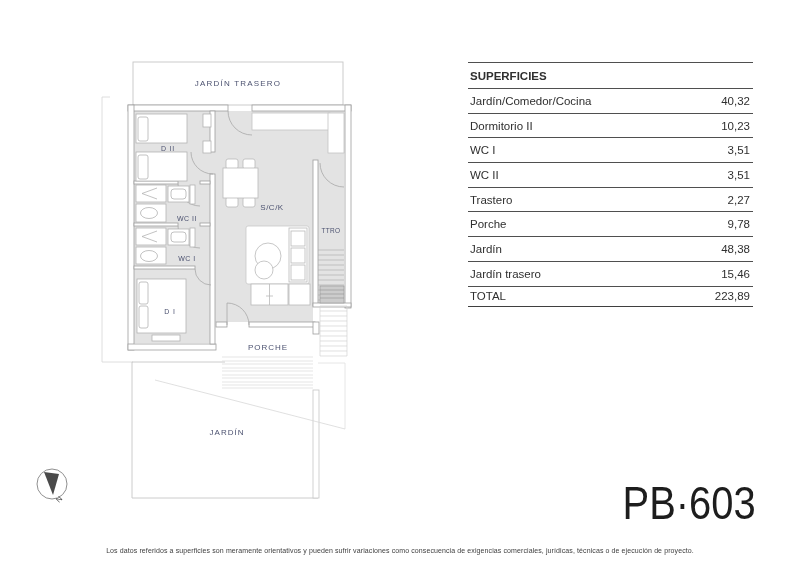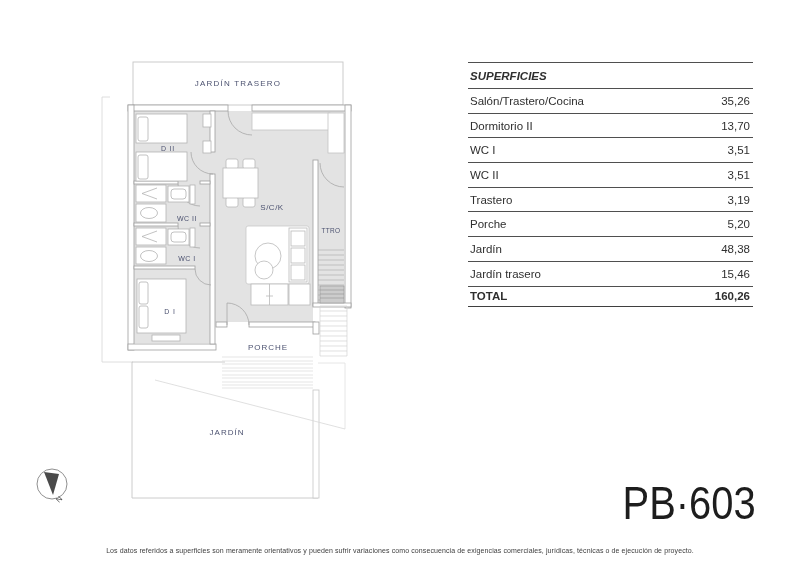--- a/index.html
+++ b/index.html
@@ -15,22 +15,22 @@
   .stable{
     position:absolute;left:468px;top:62px;width:285px;
     color:#2f2f2f;font-size:11.5px;border-top:1px solid #4f4f4f;
   }
   .trow{
     display:flex;justify-content:space-between;align-items:center;
     height:24.7px;border-bottom:1px solid #4f4f4f;box-sizing:border-box;
   }
   .trow .lbl{padding-left:2px;white-space:nowrap;}
   .trow .val{padding-right:3px;text-align:right;white-space:nowrap;}
-  .trow.thead{height:26px;font-weight:bold;font-style:italic;}
-  .trow.total{height:20px;font-weight:bold;border-bottom:1.5px solid #3f3f3f;gap:30px;}
+  .trow.thead{height:26px;font-weight:bold;}
+  .trow.total{height:20px;font-weight:normal;border-bottom:1.5px solid #3f3f3f;gap:30px;}
 
   
   .plan-code{
     position:absolute;right:44px;top:477px;
     font-size:47px;color:#1d1d1d;letter-spacing:0px;line-height:1.1;
     transform:scaleX(0.85);transform-origin:right center;white-space:nowrap;
   }
 
   
   .footer{
@@ -175,52 +175,52 @@
     <polygon points="44,472 59,474 53,495" fill="#4a4a4a"></polygon>
     <text x="57" y="504" font-size="7.5" fill="#4a4a4a" font-family="Liberation Sans, sans-serif" transform="rotate(-45 57 501)">N</text>
   </g>
 </svg>
 
 <div class="stable">
   <div class="trow thead">
     <span class="lbl">SUPERFICIES</span>
   </div>
   <div class="trow">
-    <span class="lbl">Salón/Trastero/Cocina</span>
-    <span class="val">35,26</span>
+    <span class="lbl">Jardín/Comedor/Cocina</span>
+    <span class="val">40,32</span>
   </div>
   <div class="trow">
     <span class="lbl">Dormitorio II</span>
-    <span class="val">13,70</span>
+    <span class="val">10,23</span>
   </div>
   <div class="trow">
     <span class="lbl">WC I</span>
     <span class="val">3,51</span>
   </div>
   <div class="trow">
     <span class="lbl">WC II</span>
     <span class="val">3,51</span>
   </div>
   <div class="trow">
     <span class="lbl">Trastero</span>
-    <span class="val">3,19</span>
+    <span class="val">2,27</span>
   </div>
   <div class="trow">
     <span class="lbl">Porche</span>
-    <span class="val">5,20</span>
+    <span class="val">9,78</span>
   </div>
   <div class="trow">
     <span class="lbl">Jardín</span>
     <span class="val">48,38</span>
   </div>
   <div class="trow">
     <span class="lbl">Jardín trasero</span>
     <span class="val">15,46</span>
   </div>
   <div class="trow total">
     <span class="lbl">TOTAL</span>
-    <span class="val">160,26</span>
+    <span class="val">223,89</span>
   </div>
 </div>
 
 <div class="plan-code">PB·603</div>
 
 <div class="footer">Los datos referidos a superficies son meramente orientativos y pueden sufrir variaciones como consecuencia de exigencias comerciales, jurídicas, técnicas o de ejecución de proyecto.</div>
 
 </body></html>

